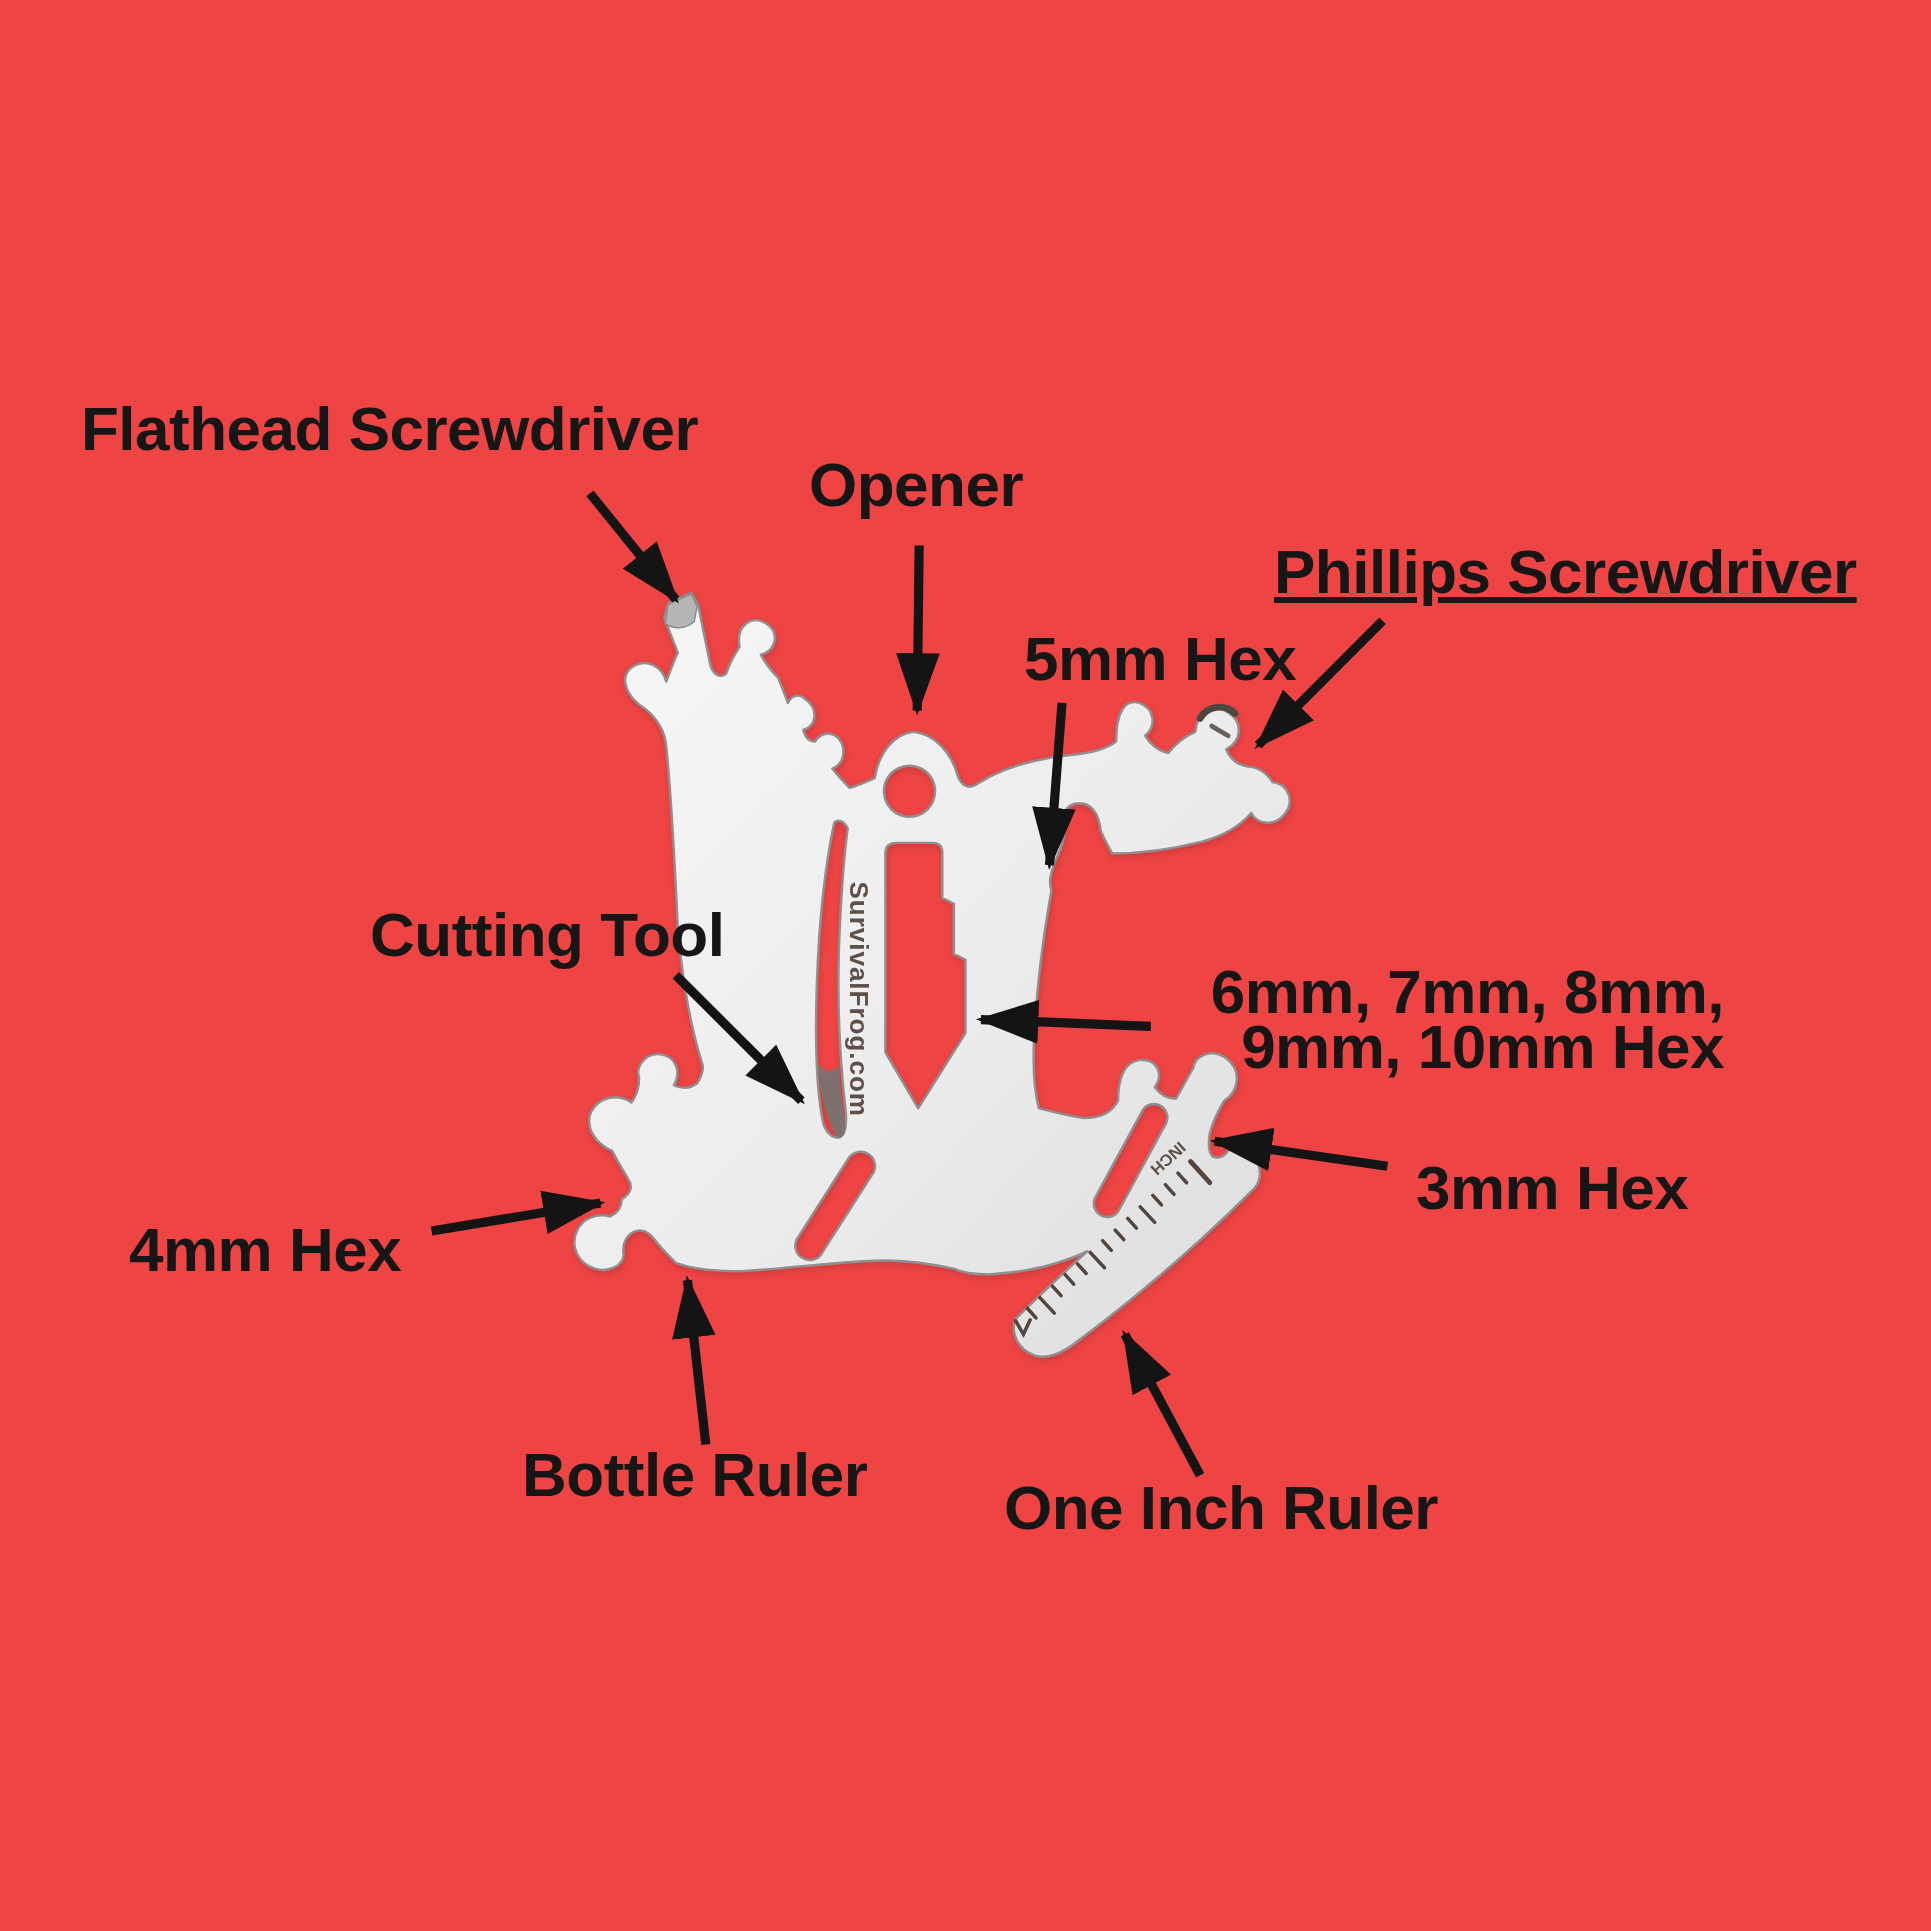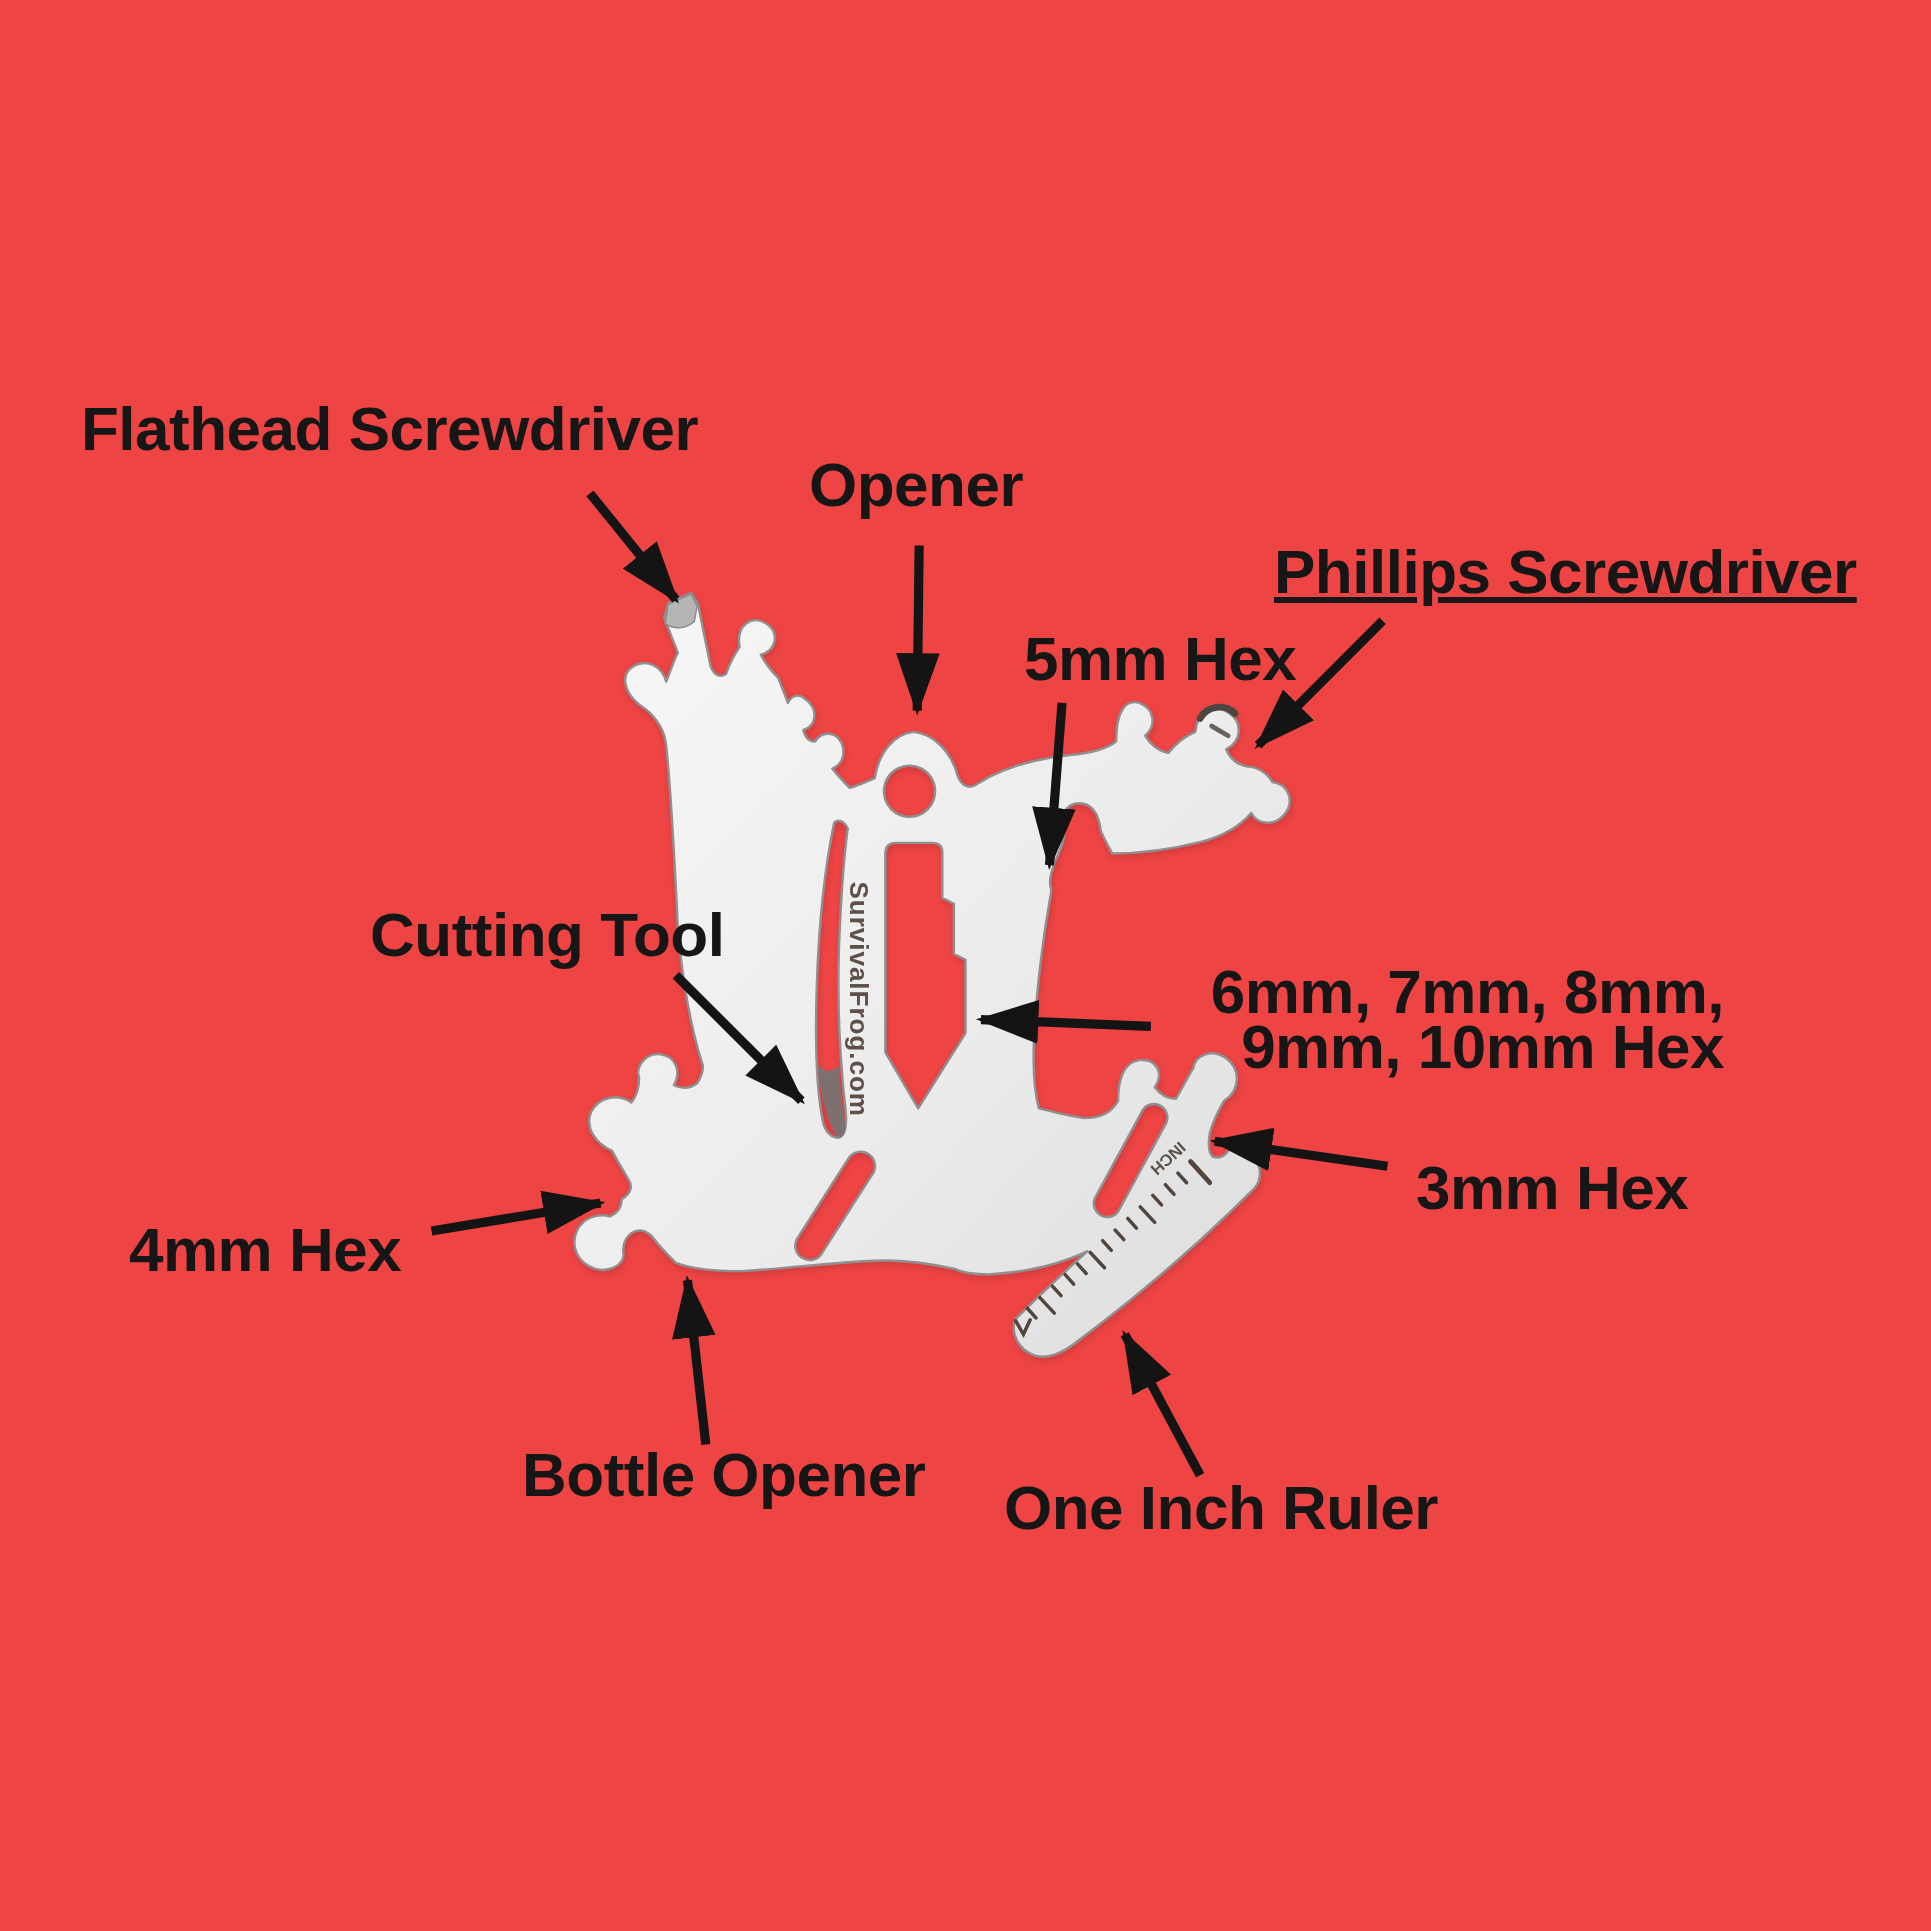--- a/index.html
+++ b/index.html
@@ -247,17 +247,17 @@
 
   <div class="lbl lbl-center" id="lbl-hex6">
     <span>6mm, 7mm, 8mm,</span>
     <span>9mm, 10mm Hex</span>
   </div>
 
   <div class="lbl" id="lbl-hex4">4mm Hex</div>
 
   <div class="lbl" id="lbl-hex3">3mm Hex</div>
 
-  <div class="lbl" id="lbl-bottle">Bottle Opener</div>
+  <div class="lbl" id="lbl-bottle">Bottle Ruler</div>
 
   <div class="lbl" id="lbl-ruler">One Inch Ruler</div>
 </div>
 
 
 </body></html>

